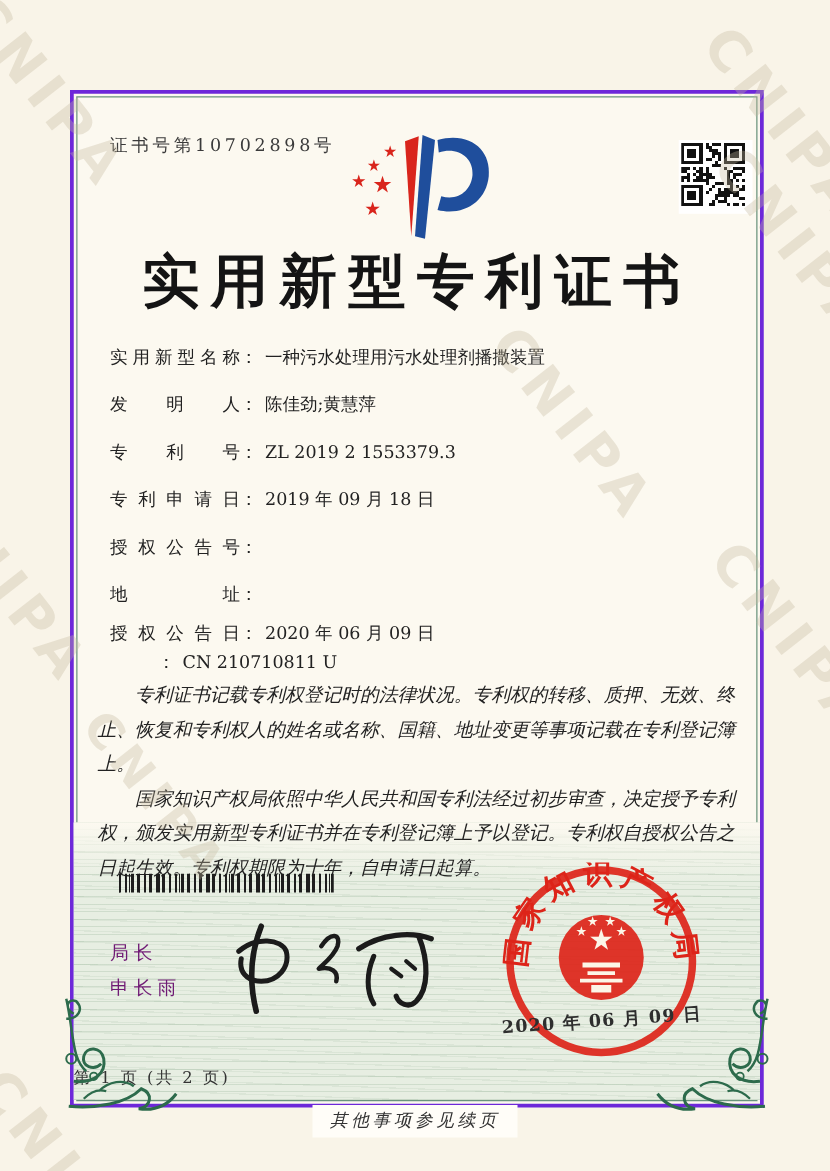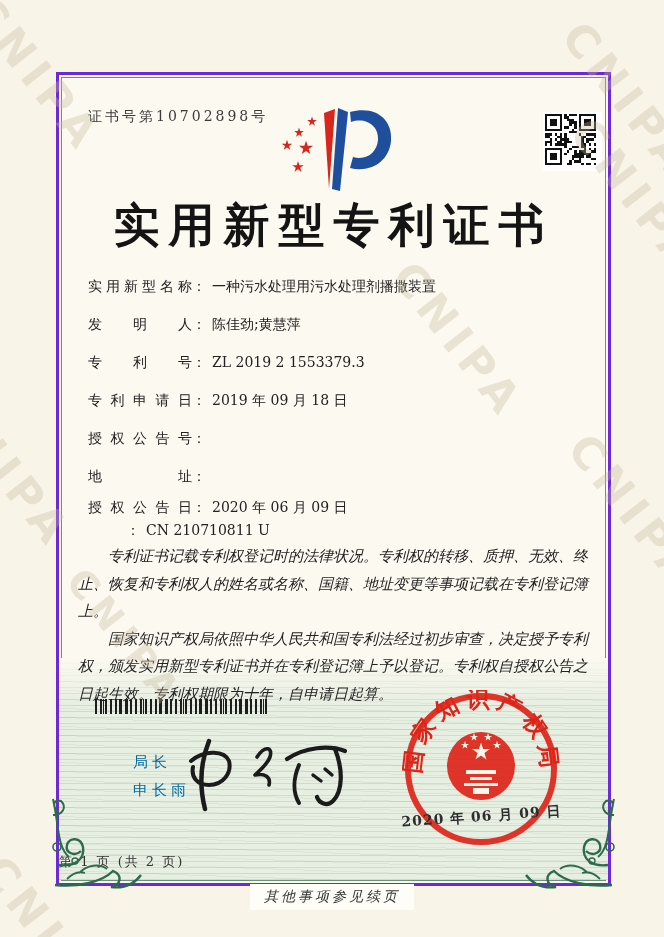--- a/index.html
+++ b/index.html
@@ -62,22 +62,22 @@
   .band::before{
     content:"";position:absolute;left:0;right:0;top:0;height:48px;
     background:linear-gradient(180deg,#fcf9f0 0%,rgba(252,249,240,0) 100%);
   }
   .barcode{
     position:absolute;left:36px;top:624px;width:172px;height:15px;
     background-image:
       repeating-linear-gradient(90deg,#1d1d1d 0 2px,transparent 2px 5px),
       repeating-linear-gradient(90deg,#1d1d1d 0 1px,transparent 1px 8px);
   }
-  .signer{position:absolute;left:29px;top:678px;font-size:15px;letter-spacing:4px;color:#0369a1;
-    font-family:Liberation Mono, monospace;margin-left:45px;}
+  .signer{position:absolute;left:29px;top:678px;font-size:15px;letter-spacing:4px;color:#701a75;
+    font-family:Liberation Mono, monospace;}
   .signer div{margin-bottom:9px;}
   .signature{position:absolute;left:116px;top:660px;width:180px;height:82px;}
   .seal{position:absolute;left:343px;top:615px;width:158px;height:158px;z-index:3;}
   .seal-date{
     position:absolute;left:335px;top:733px;width:175px;text-align:center;z-index:4;
     font-size:14px;font-weight:bold;color:#2e2e2e;letter-spacing:1px;transform:rotate(-4deg);
     font-family:"DejaVu Serif","Liberation Serif",serif;white-space:nowrap;
   }
   .page-ind{position:absolute;left:0;top:778px;width:100%;text-align:left;font-size:13px;letter-spacing:2px;color:#333;}
   .flourish{position:absolute;width:100px;height:96px;z-index:2;}

